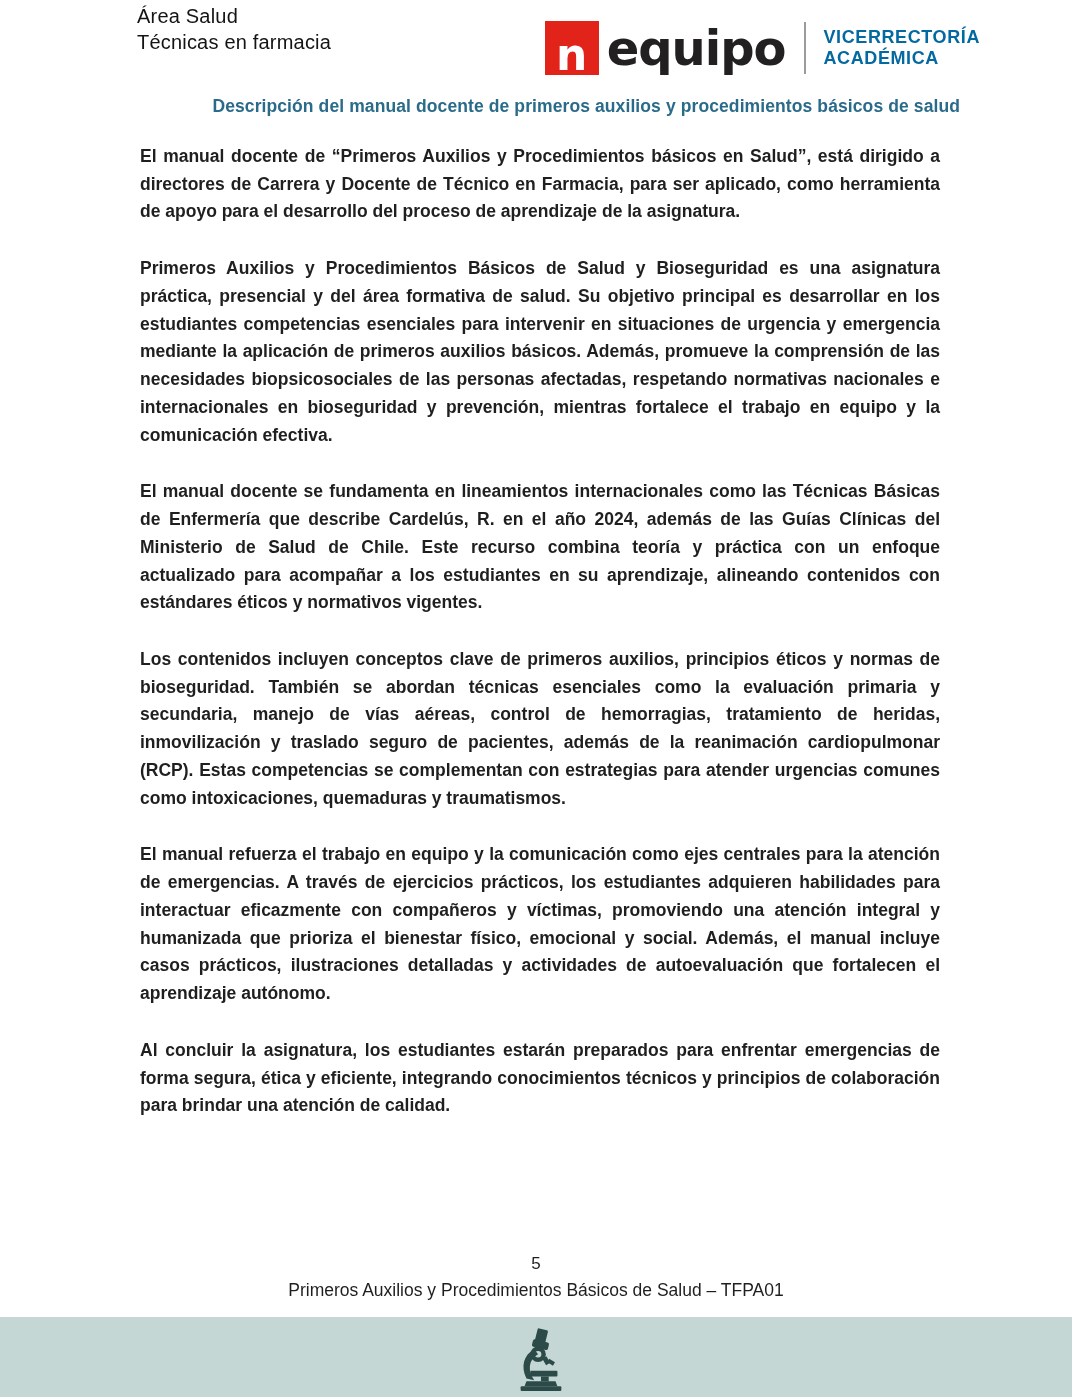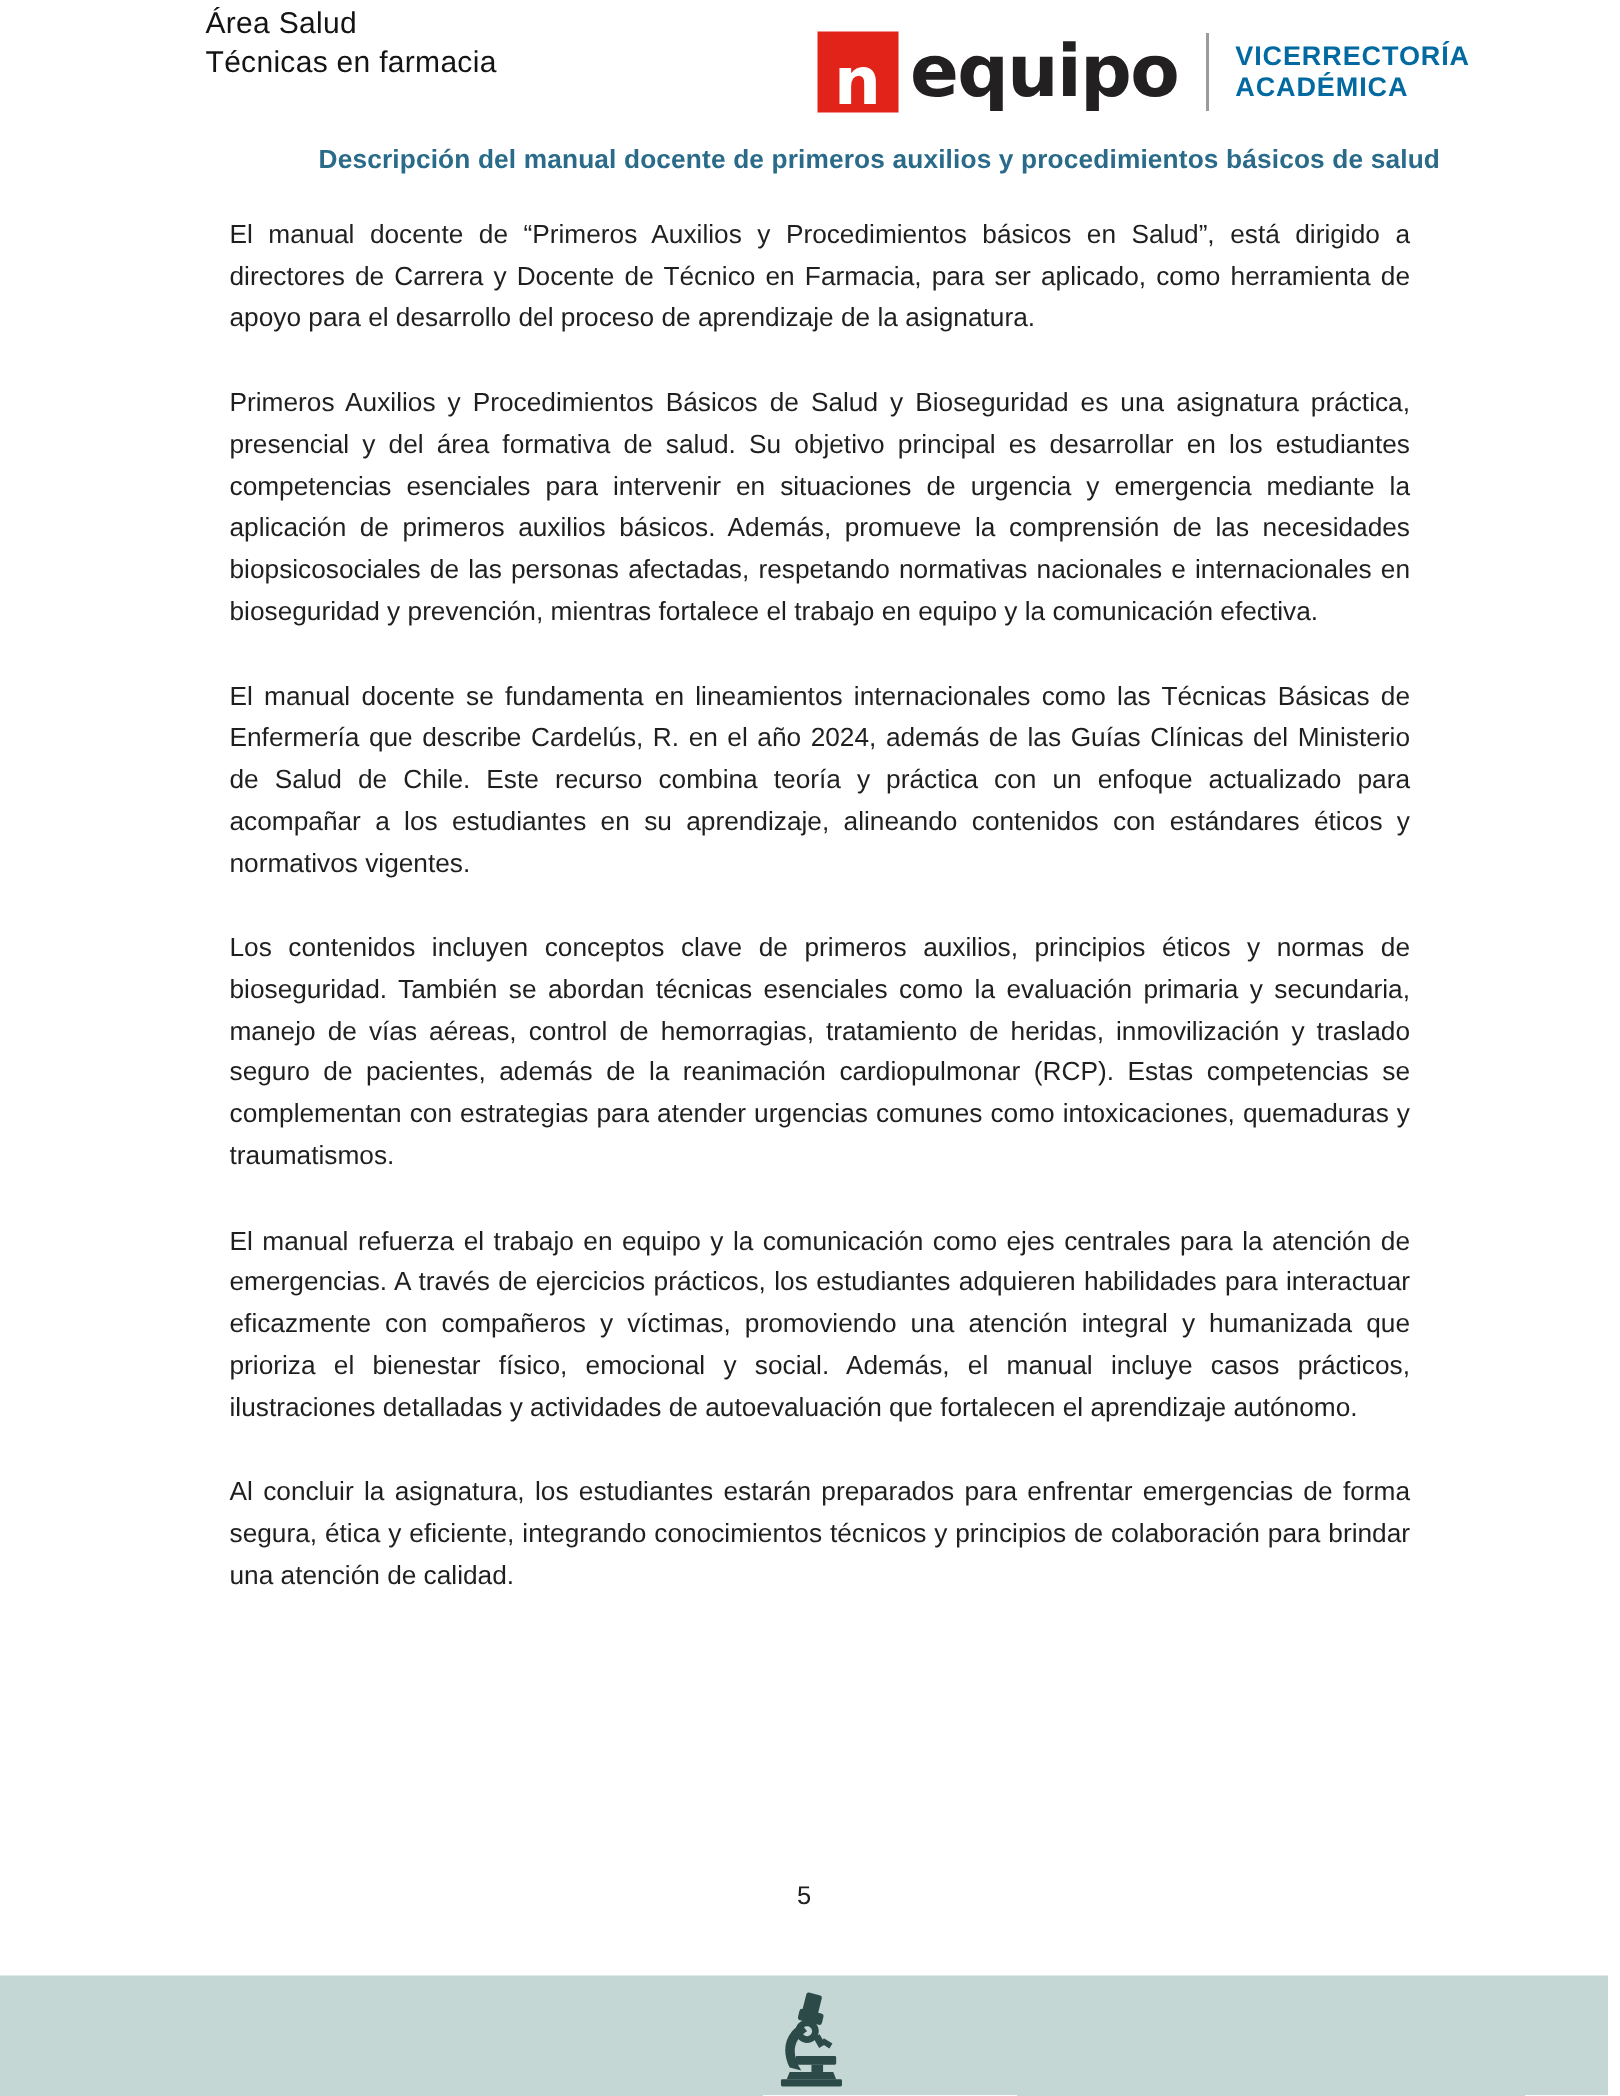--- a/index.html
+++ b/index.html
@@ -73,25 +73,26 @@
     letter-spacing:.1px;
   }
   
   .body-text{
     position:absolute;
     top:143px;
     left:140px;
     width:800px;
   }
   .body-text p{
-    margin:0 0 29px 13px;
+    margin:0 0 29px 0;
     font-size:17.5px;
     line-height:1.585;
     text-align:justify;
     color:#1f1f1f;
+    font-weight:bold;
   }
   
   .page-number{
     position:absolute;
     top:1254px;
     left:0;right:0;
     text-align:center;
     font-size:17px;
     color:#1f1f1f;
   }
@@ -142,20 +143,21 @@
   <div class="body-text">
     <p>El manual docente de “Primeros Auxilios y Procedimientos básicos en Salud”, está dirigido a directores de Carrera y Docente de Técnico en Farmacia, para ser aplicado, como herramienta de apoyo para el desarrollo del proceso de aprendizaje de la asignatura.</p>
     <p>Primeros Auxilios y Procedimientos Básicos de Salud y Bioseguridad es una asignatura práctica, presencial y del área formativa de salud. Su objetivo principal es desarrollar en los estudiantes competencias esenciales para intervenir en situaciones de urgencia y emergencia mediante la aplicación de primeros auxilios básicos. Además, promueve la comprensión de las necesidades biopsicosociales de las personas afectadas, respetando normativas nacionales e internacionales en bioseguridad y prevención, mientras fortalece el trabajo en equipo y la comunicación efectiva.</p>
     <p>El manual docente se fundamenta en lineamientos internacionales como las Técnicas Básicas de Enfermería que describe Cardelús, R. en el año 2024, además de las Guías Clínicas del Ministerio de Salud de Chile. Este recurso combina teoría y práctica con un enfoque actualizado para acompañar a los estudiantes en su aprendizaje, alineando contenidos con estándares éticos y normativos vigentes.</p>
     <p>Los contenidos incluyen conceptos clave de primeros auxilios, principios éticos y normas de bioseguridad. También se abordan técnicas esenciales como la evaluación primaria y secundaria, manejo de vías aéreas, control de hemorragias, tratamiento de heridas, inmovilización y traslado seguro de pacientes, además de la reanimación cardiopulmonar (RCP). Estas competencias se complementan con estrategias para atender urgencias comunes como intoxicaciones, quemaduras y traumatismos.</p>
     <p>El manual refuerza el trabajo en equipo y la comunicación como ejes centrales para la atención de emergencias. A través de ejercicios prácticos, los estudiantes adquieren habilidades para interactuar eficazmente con compañeros y víctimas, promoviendo una atención integral y humanizada que prioriza el bienestar físico, emocional y social. Además, el manual incluye casos prácticos, ilustraciones detalladas y actividades de autoevaluación que fortalecen el aprendizaje autónomo.</p>
     <p>Al concluir la asignatura, los estudiantes estarán preparados para enfrentar emergencias de forma segura, ética y eficiente, integrando conocimientos técnicos y principios de colaboración para brindar una atención de calidad.</p>
   </div>
 
   <div class="page-number">5</div>
+  <div class="footer-course">Primeros Auxilios y Procedimientos Básicos de Salud – TFPA01</div>
 
   <div class="footer-band">
     <svg class="microscope" viewBox="0 0 64 66" xmlns="http://www.w3.org/2000/svg">
       <g fill="#2b4a48">
         <rect x="28" y="1" width="11" height="15" rx="1.5" transform="rotate(14 33 8)"></rect>
         <rect x="24" y="13" width="17" height="8" rx="2" transform="rotate(14 32 17)"></rect>
         <circle cx="30" cy="27" r="8"></circle>
         <circle cx="30" cy="27" r="3.4" fill="#c4d7d4"></circle>
         <rect x="36" y="30" width="5" height="8" transform="rotate(-30 38 34)"></rect>
         <rect x="41" y="32" width="4" height="7" transform="rotate(-58 43 35)"></rect>

